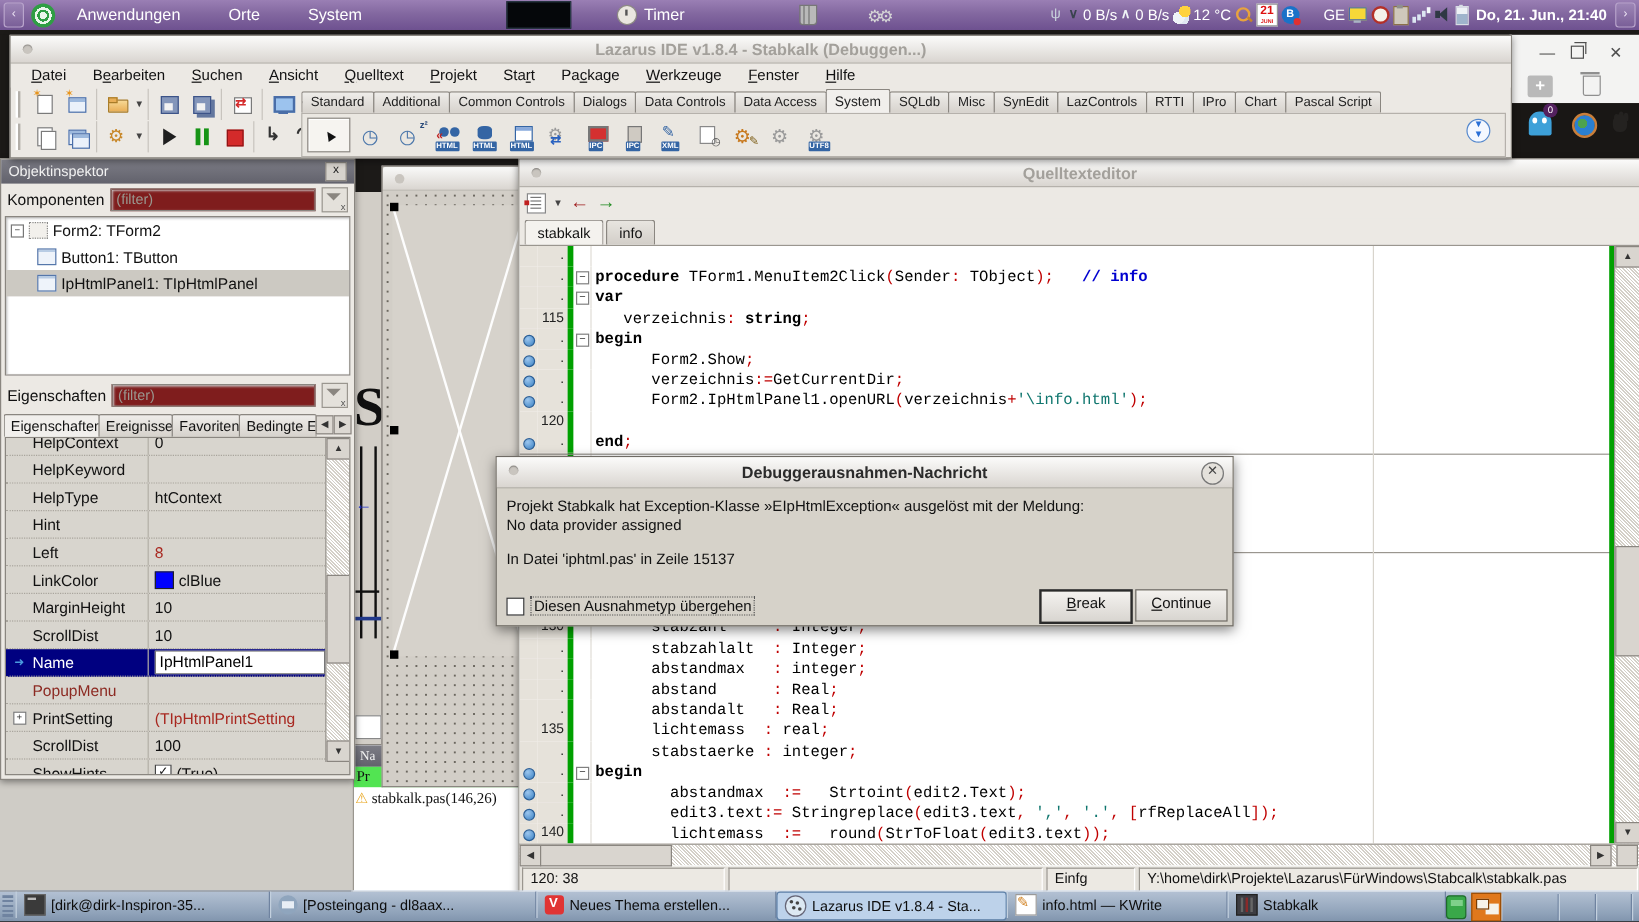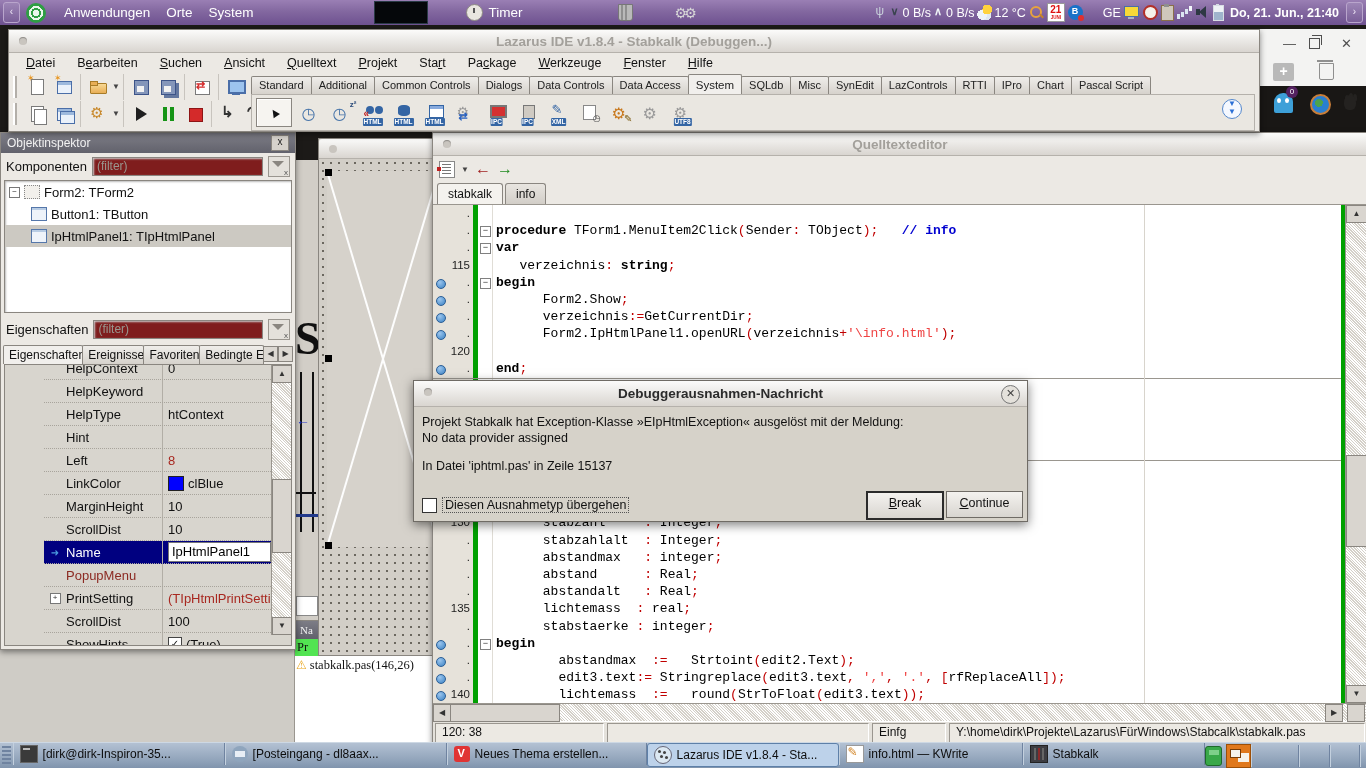--- a/index.html
+++ b/index.html
@@ -11,21 +11,21 @@
   pre,span{margin:0;}
 
   
   #top-panel{left:0;top:0;width:1366px;height:25px;
     background:linear-gradient(180deg,#9a7fb4 0%,#8368a0 45%,#6e5190 100%);
     display:flex;align-items:center;color:#fff;z-index:40;}
   .tp-chevron{width:15px;height:19px;margin-left:3px;border:1px solid #b9a5cc;border-radius:3px;
     background:linear-gradient(#9d86b6,#7a5f98);color:#efe7f6;font-size:10px;line-height:17px;text-align:center;}
   .tp-logo{width:20px;height:20px;margin-left:6px;border-radius:50%;
     background:radial-gradient(circle at 50% 50%,#eaf6ec 0 3px,#2f9e44 3px 5px,#eaf6ec 5px 7px,#2f9e44 7px 10px);}
-  #tp-menus{display:flex;gap:16px;margin-left:18px;font-size:13.5px;}
+  #tp-menus{display:flex;gap:40px;margin-left:18px;font-size:13.5px;}
   #tp-menus .menu-item{cursor:default;}
   .tp-sysmon{width:52px;height:21px;margin-left:120px;background:#05070a;border:1px solid #2a3a46;
     background-image:linear-gradient(180deg,#05070a 55%,#0f6d86 55%),
       repeating-linear-gradient(90deg,#0b2430 0 3px,#123召 0 0);}
   .tp-clockface{width:15px;height:15px;border-radius:50%;background:#e9e6e0;border:1px solid #8d8a84;margin-left:38px;position:relative;}
   .tp-clockface::before{content:"";position:absolute;left:6px;top:3px;width:2px;height:5px;background:#555;}
   .tp-timer-label{margin-left:6px;font-size:13.5px;}
   .tp-trash{width:13px;height:15px;margin-left:95px;background:linear-gradient(90deg,#b9b9b9 0 2px,#8f8f8f 2px 4px,#b9b9b9 4px 6px,#8f8f8f 6px 8px,#b9b9b9 8px);border:1px solid #777;border-radius:0 0 3px 3px;}
   .tp-gears{margin-left:42px;color:#d7d7d7;font-size:14px;letter-spacing:-3px;}
   #tp-tray{display:flex;align-items:center;gap:3px;margin-left:auto;margin-right:6px;}
@@ -150,21 +150,21 @@
   .tree-expand{width:9px;height:9px;border:1px solid #777;background:#fff;font-size:8px;line-height:7px;text-align:center;margin-left:4px;color:#333;}
   .tree-icon{width:14px;height:12px;border:1px solid #5577aa;background:#eef3fa;box-shadow:inset 0 2px 0 #b8cce4;}
   .tree-icon.form{border:1px dotted #888;background:#f2f0ec;box-shadow:none;}
   .lvl1{margin-left:22px;}
   #oi-tabs{display:flex;align-items:flex-end;height:21px;padding-left:2px;}
   .oitab{font-size:12px;padding:2px 5px;border:1px solid #8a8680;border-bottom:none;background:linear-gradient(#efedea,#d6d2cc);margin-right:-1px;white-space:nowrap;overflow:hidden;border-radius:2px 2px 0 0;}
   .oitab.active{background:#f1efec;z-index:2;position:relative;}
   .oitab-scroll{margin-left:auto;display:flex;margin-bottom:2px;margin-right:2px;}
   .oitab-scroll span{width:13px;height:14px;border:1px solid #8a8680;background:#dcd8d2;font-size:8px;text-align:center;line-height:13px;color:#333;}
   #oi-grid{position:relative;margin:0 3px;height:280px;background:#d8d5ce;border:1px solid #8a8680;overflow:hidden;}
-  #oi-rows{position:absolute;left:0;top:-8px;right:20px;margin-left:39px;}
+  #oi-rows{position:absolute;left:0;top:-8px;right:20px;}
   .prow{display:flex;height:22px;align-items:center;border-bottom:1px dotted #a8a49c;position:relative;font-size:13px;}
   .prow .pexp{width:22px;display:flex;justify-content:center;}
   .pexp .box{width:9px;height:9px;border:1px solid #777;background:#fff;font-size:8px;line-height:7px;text-align:center;color:#333;}
   .prow .pname{width:96px;white-space:nowrap;overflow:hidden;border-right:1px solid #b2aea6;align-self:stretch;display:flex;align-items:center;}
   .prow .pval{flex:1;padding-left:5px;white-space:nowrap;overflow:hidden;display:flex;align-items:center;gap:4px;}
   .prow.sel{background:#000080;}
   .prow.sel .pname{color:#fff;}
   .prow.sel .pexp::before{content:"➜";color:#4a9ade;font-size:10px;}
   .val-edit{background:#fff;border:1px solid #777;height:18px;line-height:18px;padding:0 3px;flex:1;color:#000;}
   .vred{color:#a82820;}
@@ -207,21 +207,21 @@
   .cl{display:flex;height:17.2px;font-family:"Liberation Mono","DejaVu Sans Mono",monospace;font-size:13px;line-height:17.2px;}
   .g-bp{width:15px;background:#e6e2da;position:relative;}
   .g-bp.on::before{content:"";position:absolute;left:3px;top:5px;width:8px;height:8px;border-radius:50%;background:radial-gradient(circle at 35% 30%,#9cc6ee,#3b82c4);border:1px solid #2a5e96;}
   .g-num{width:22px;background:#e6e2da;text-align:right;font-size:11.5px;color:#222;padding-right:3px;font-family:"Liberation Sans",sans-serif;line-height:17.2px;}
   .g-green{width:5px;background:#00a000;}
   .g-fold{width:14px;background:#fff;position:relative;border-right:1px solid #e0ddd6;}
   .g-fold.on::before{content:"−";position:absolute;left:2px;top:4px;width:9px;height:9px;border:1px solid #808080;background:#fff;font-size:9px;line-height:8px;text-align:center;color:#333;}
   .ccode{flex:1;white-space:pre;padding-left:3px;}
   .c-kw{font-weight:bold;color:#000;}
   .c-id{color:#000;} .c-pl{color:#000;}
-  .c-sym{color:#c00000;} .c-str{color:#ef4444;}
+  .c-sym{color:#c00000;} .c-str{color:#0f766e;}
   .c-cmt{color:#0000d0;font-weight:bold;}
   .divider{position:absolute;left:0;right:21px;height:1px;background:#9a968f;}
   #rmargin{position:absolute;left:711px;top:0;bottom:0;width:1px;background:#d8d4cc;}
   #rgreen{position:absolute;right:21px;top:0;bottom:0;width:5px;background:#00a000;}
   #ed-vscroll{position:absolute;right:0;top:0;bottom:0;width:21px;background:repeating-linear-gradient(45deg,#fff 0 1px,#d4d0c8 1px 2px);border-left:1px solid #9a968f;}
   #ed-hscroll{height:17px;background:repeating-linear-gradient(45deg,#fff 0 1px,#d4d0c8 1px 2px);position:relative;border-top:1px solid #9a968f;}
   .hs-btn{position:absolute;top:0;width:16px;height:16px;background:#d9d5cf;border:1px solid #8a8680;font-size:8px;text-align:center;line-height:15px;color:#333;}
   .hs-thumb{position:absolute;left:17px;top:0;width:108px;height:16px;background:#d9d5cf;border:1px solid #8a8680;}
   #ed-status{height:20px;background:#e4e1db;border-top:1px solid #fff;display:flex;gap:3px;padding:1px 2px;}
   .st-cell{border:1px solid;border-color:#9a968f #fff #fff #9a968f;background:#ece9e3;font-size:12px;line-height:16px;padding:0 6px;white-space:nowrap;overflow:hidden;}

